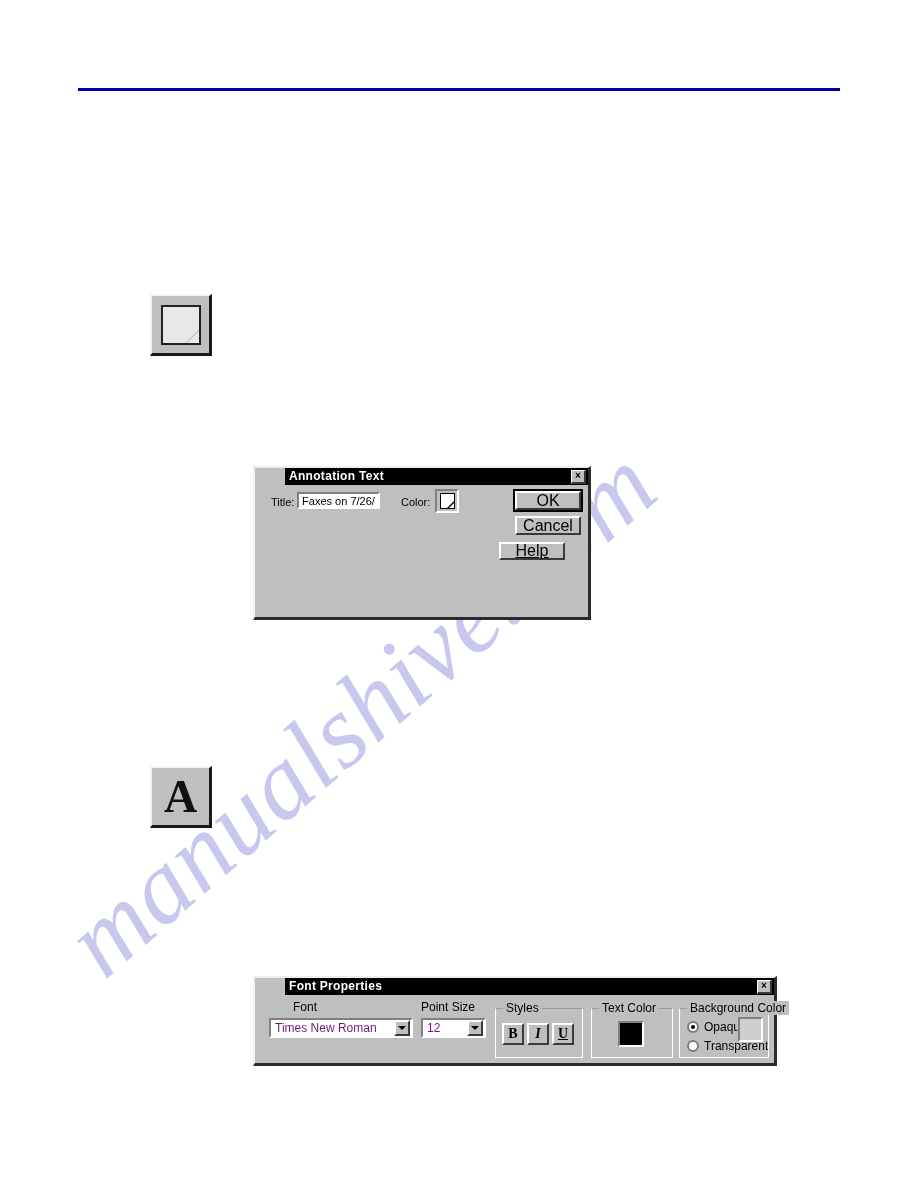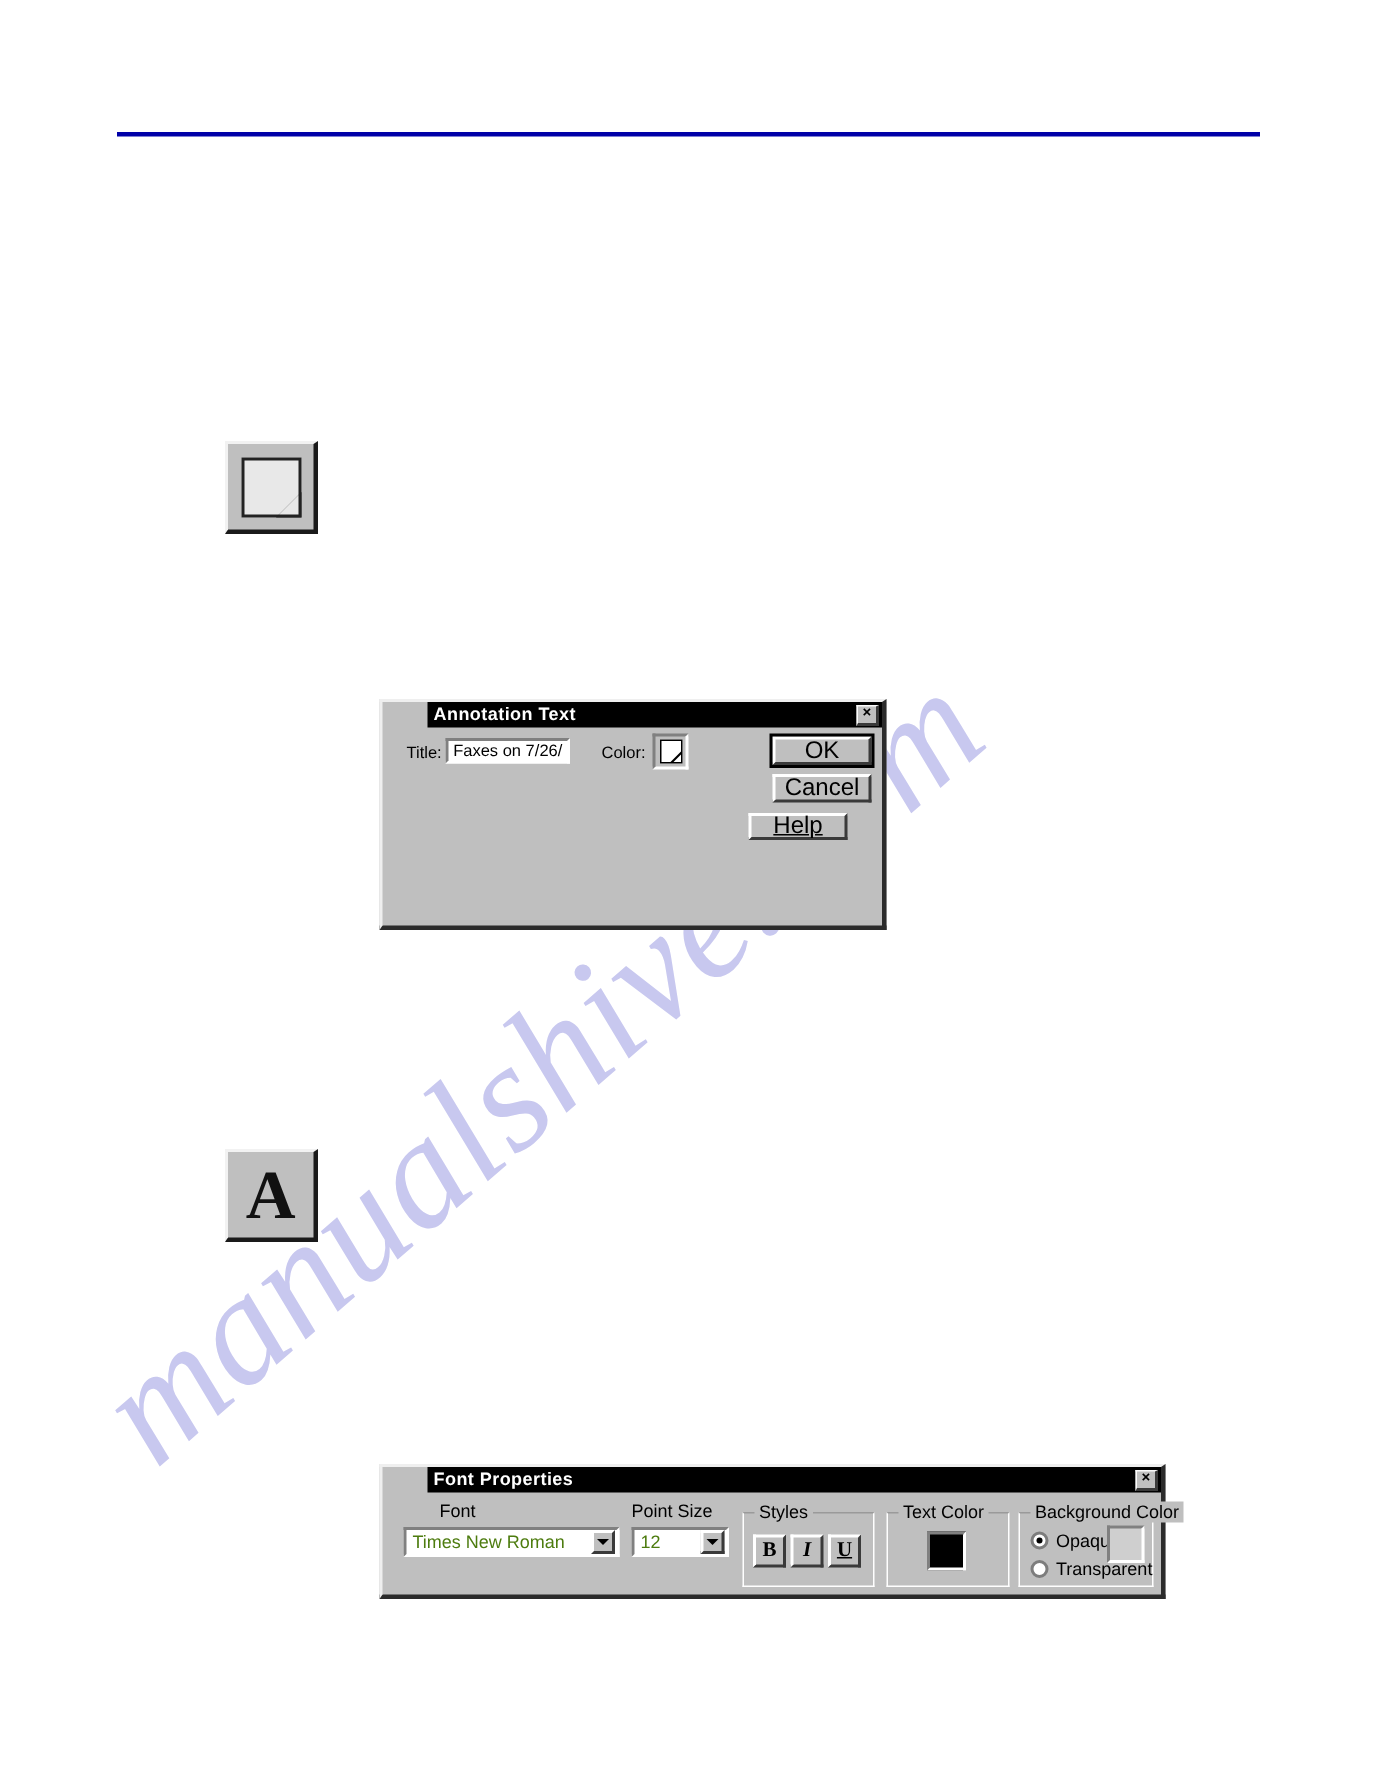--- a/index.html
+++ b/index.html
@@ -282,21 +282,21 @@
     border-top: 2px solid #808080;
     border-left: 2px solid #808080;
     border-right: 2px solid #ffffff;
     border-bottom: 2px solid #ffffff;
     display: flex;
     align-items: center;
   }
   .combo-value {
     flex: 1;
     font-size: 12px;
-    color: #4d7c0f;
+    color: #701a75;
     padding-left: 4px;
     white-space: nowrap;
     overflow: hidden;
     font-family: "Liberation Sans", sans-serif;
   }
   .combo-arrow {
     width: 16px; height: 16px;
     margin-right: 1px;
     background: #bfbfbf;
     box-sizing: border-box;

